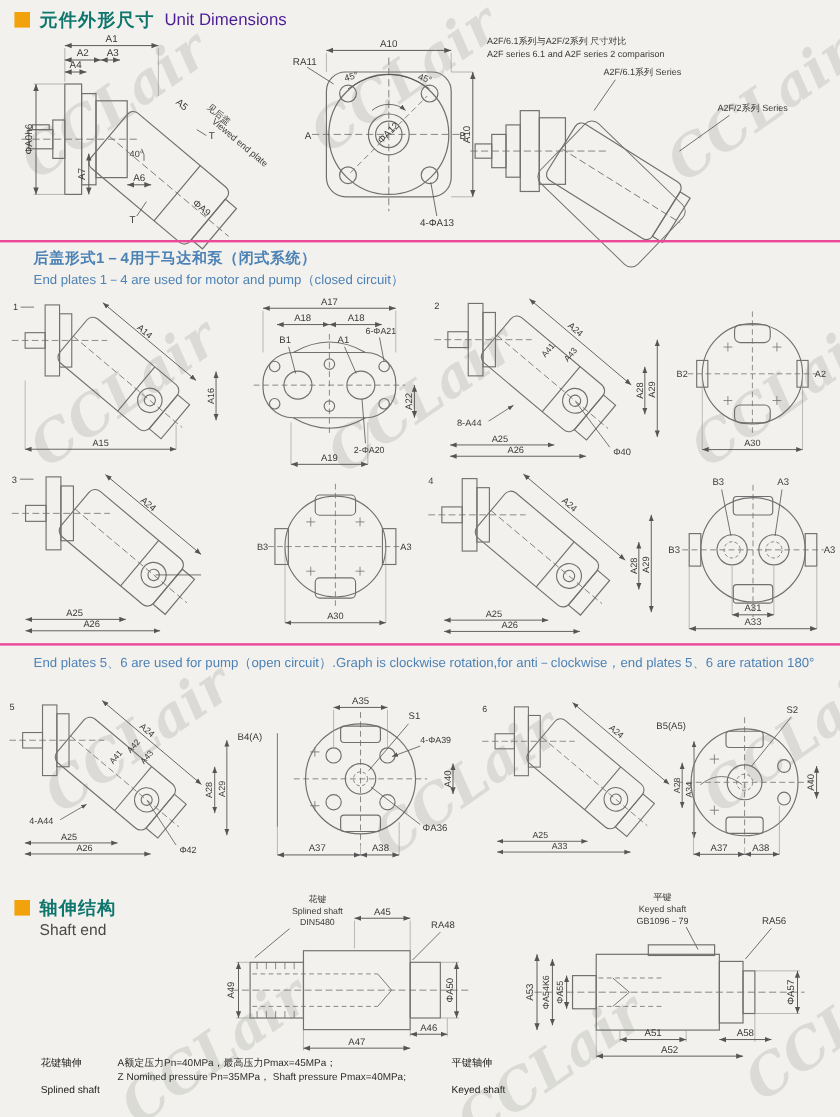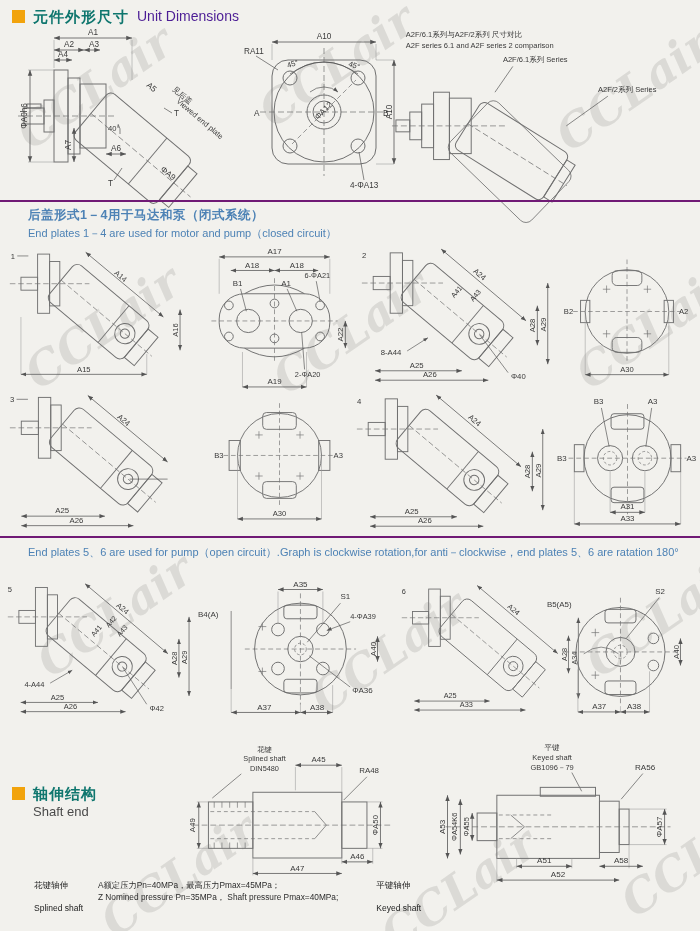--- a/index.html
+++ b/index.html
@@ -6,21 +6,21 @@
   body{width:700px;height:931px;position:relative;background:#f2f1ed;
        font-family:"Liberation Sans",sans-serif;overflow:hidden;color:#2e2e2e;}
   .wm{position:absolute;font-family:"DejaVu Serif",serif;font-style:italic;font-weight:bold;
       font-size:46px;color:#bdbcb8;opacity:.42;transform:rotate(-35deg);white-space:nowrap;
       pointer-events:none;z-index:0;}
   .hdr{position:absolute;display:flex;align-items:flex-start;z-index:2;}
   .sq{width:13px;height:13px;background:#f2a30c;margin:2px 8px 0 0;flex:none;}
   .hzh{font-size:15px;font-weight:bold;color:#0f766e;letter-spacing:1px;}
   .hen{font-size:14px;color:#4c1d95;margin-left:8px;}
   .hen2{font-size:13px;color:#4a4a4a;}
-  .bluesec{position:absolute;left:0;width:700px;border-top:2px solid #701a75;padding:5px 0 0 28px;
+  .bluesec{position:absolute;left:0;width:700px;border-top:2px solid #ec4899;padding:5px 0 0 28px;
            z-index:2;box-sizing:border-box;}
   .bzh{font-size:12.5px;font-weight:bold;color:#4d82b5;letter-spacing:.5px;}
   .ben{font-size:11px;color:#4d82b5;margin-top:2px;}
   svg{position:absolute;overflow:visible;z-index:1;}
   svg text{font-family:"Liberation Sans",sans-serif;font-size:9px;fill:#3a3a3a;}
   svg text.t8{font-size:7.6px;}
   svg text.t85{font-size:8.2px;}
   .dl{stroke:#555;stroke-width:.8;fill:none;}
   .ext{stroke:#979797;stroke-width:.55;fill:none;}
   .ld{stroke:#555;stroke-width:.7;fill:none;}
@@ -459,21 +459,21 @@
   <text transform="rotate(-90 138 78)" x="138" y="78" text-anchor="middle" class="t85">A40</text>
   <line class="ext" x1="34" y1="96" x2="34" y2="140"></line>
     <line class="ext" x1="78" y1="134" x2="78" y2="140"></line>
     <line class="ext" x1="108" y1="98" x2="108" y2="140"></line>
   <line class="dl" x1="34" y1="140" x2="78" y2="140" marker-start="url(#ar)" marker-end="url(#ar)"></line>
   <text x="56" y="137" text-anchor="middle" class="t85">A37</text>
   <line class="dl" x1="78" y1="140" x2="108" y2="140" marker-start="url(#ar)" marker-end="url(#ar)"></line>
   <text x="92" y="137" text-anchor="middle" class="t85">A38</text>
 </svg>
 
-<div class="hdr" style="left:12px;top:785px">
+<div class="hdr" style="left:12px;top:748px">
   <div class="sq"></div>
   <div>
     <div class="hzh">轴伸结构</div>
     <div class="hen2">Shaft end</div>
   </div>
 </div>
 
 <svg width="230" height="145" viewBox="0 0 235 150" style="left:178px;top:742px">
   <text x="88" y="10" text-anchor="middle" class="t8">花键</text>
   <text x="88" y="20" text-anchor="middle" class="t8">Splined shaft</text>

